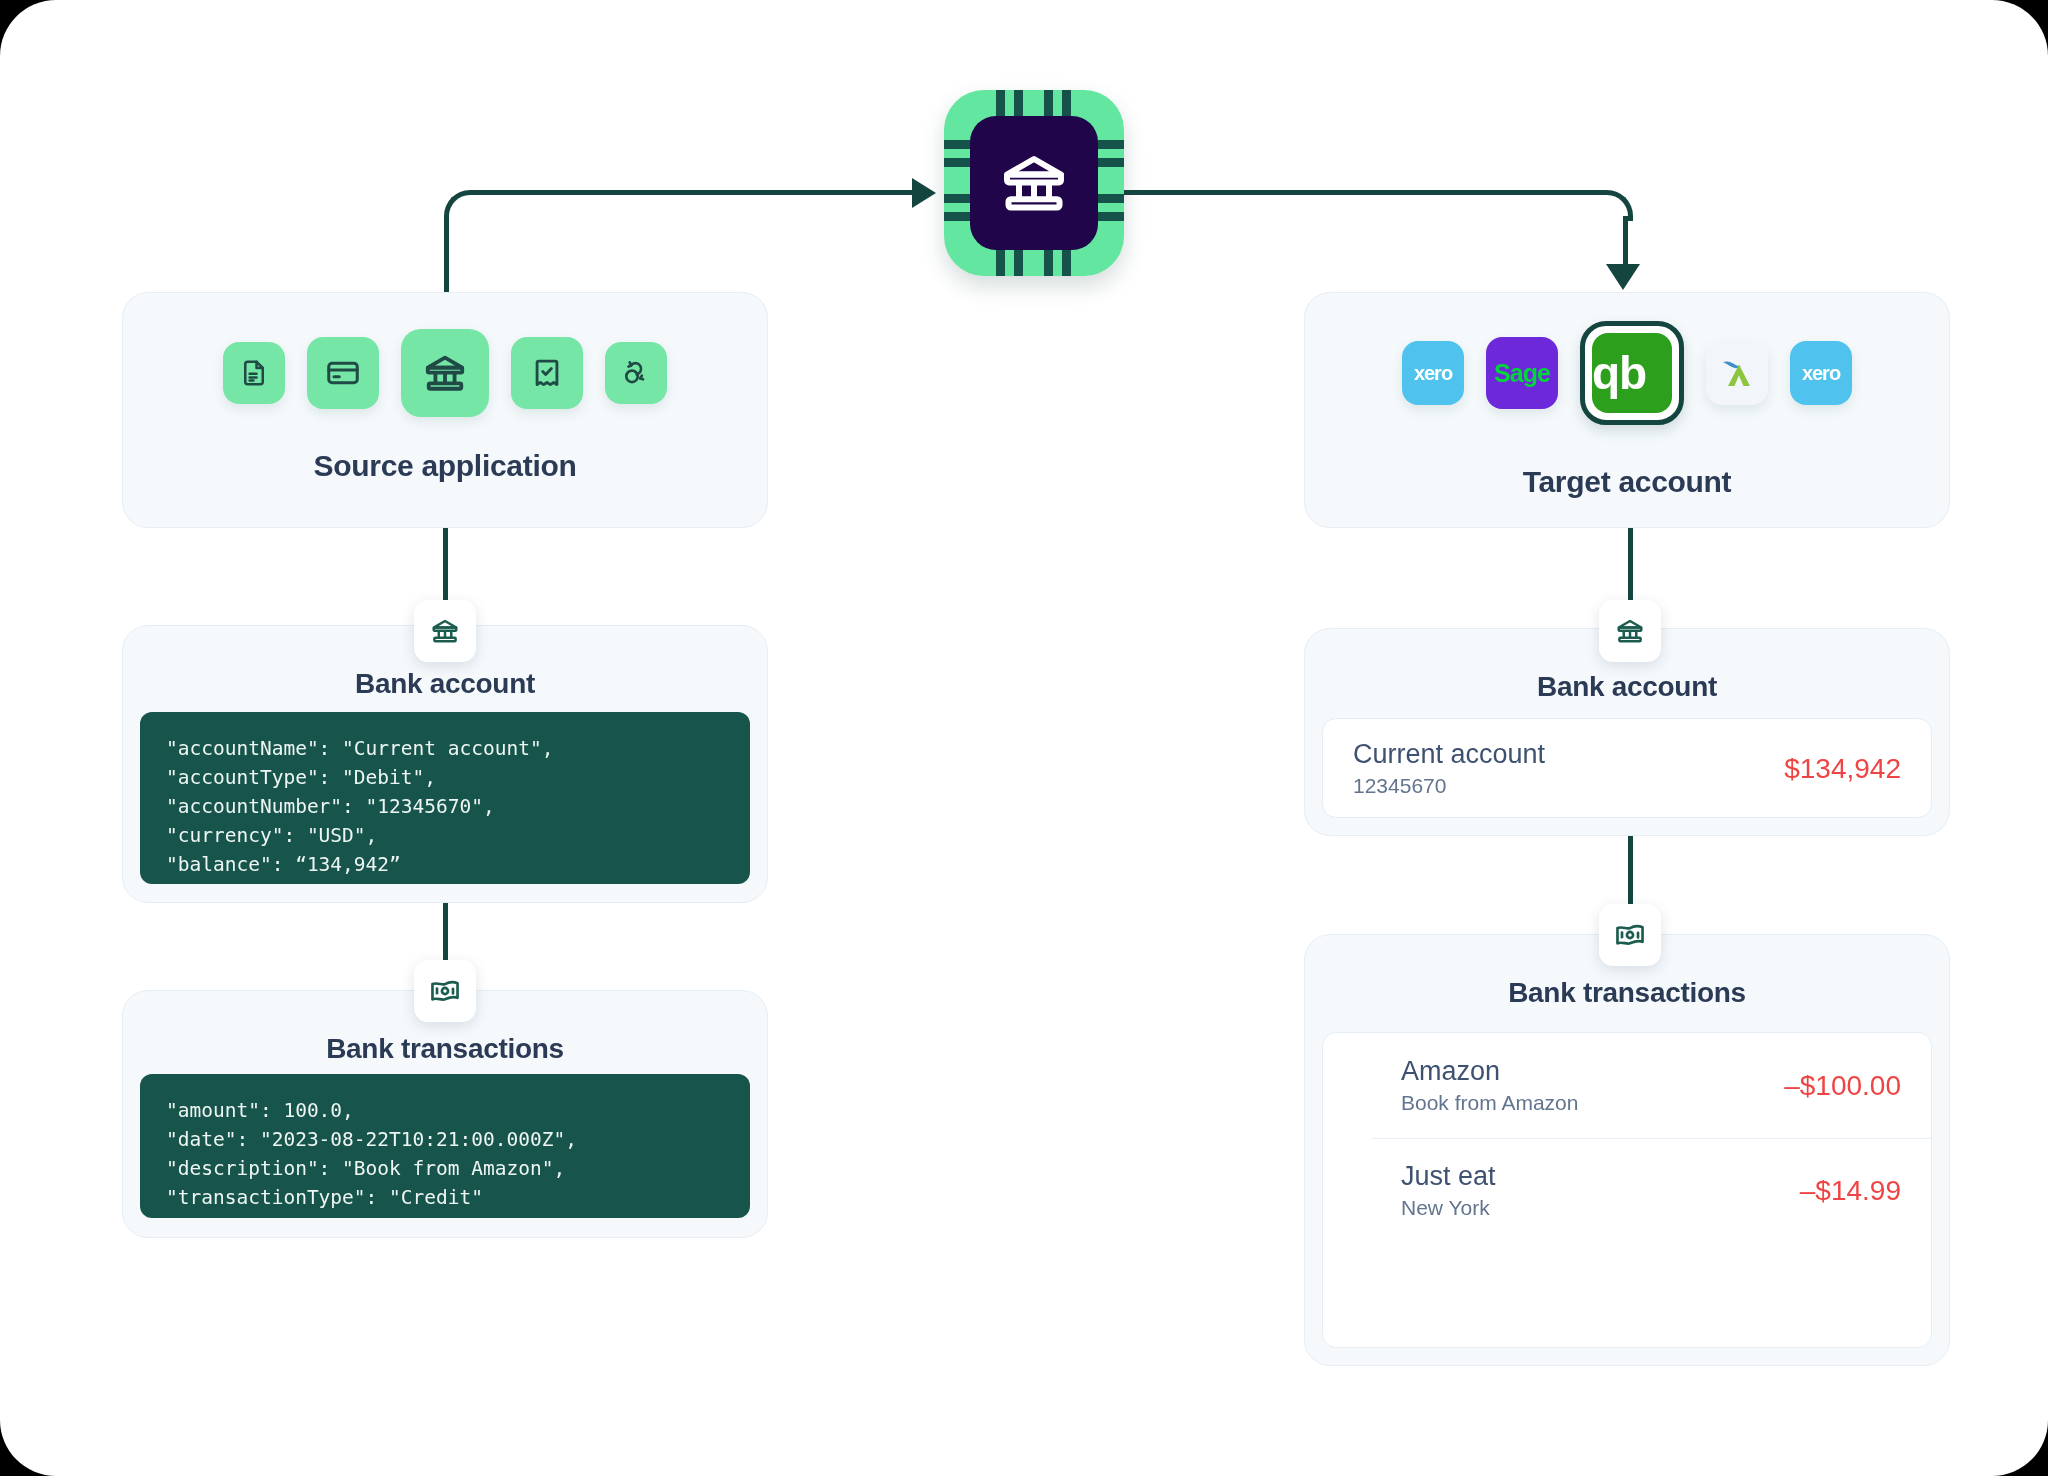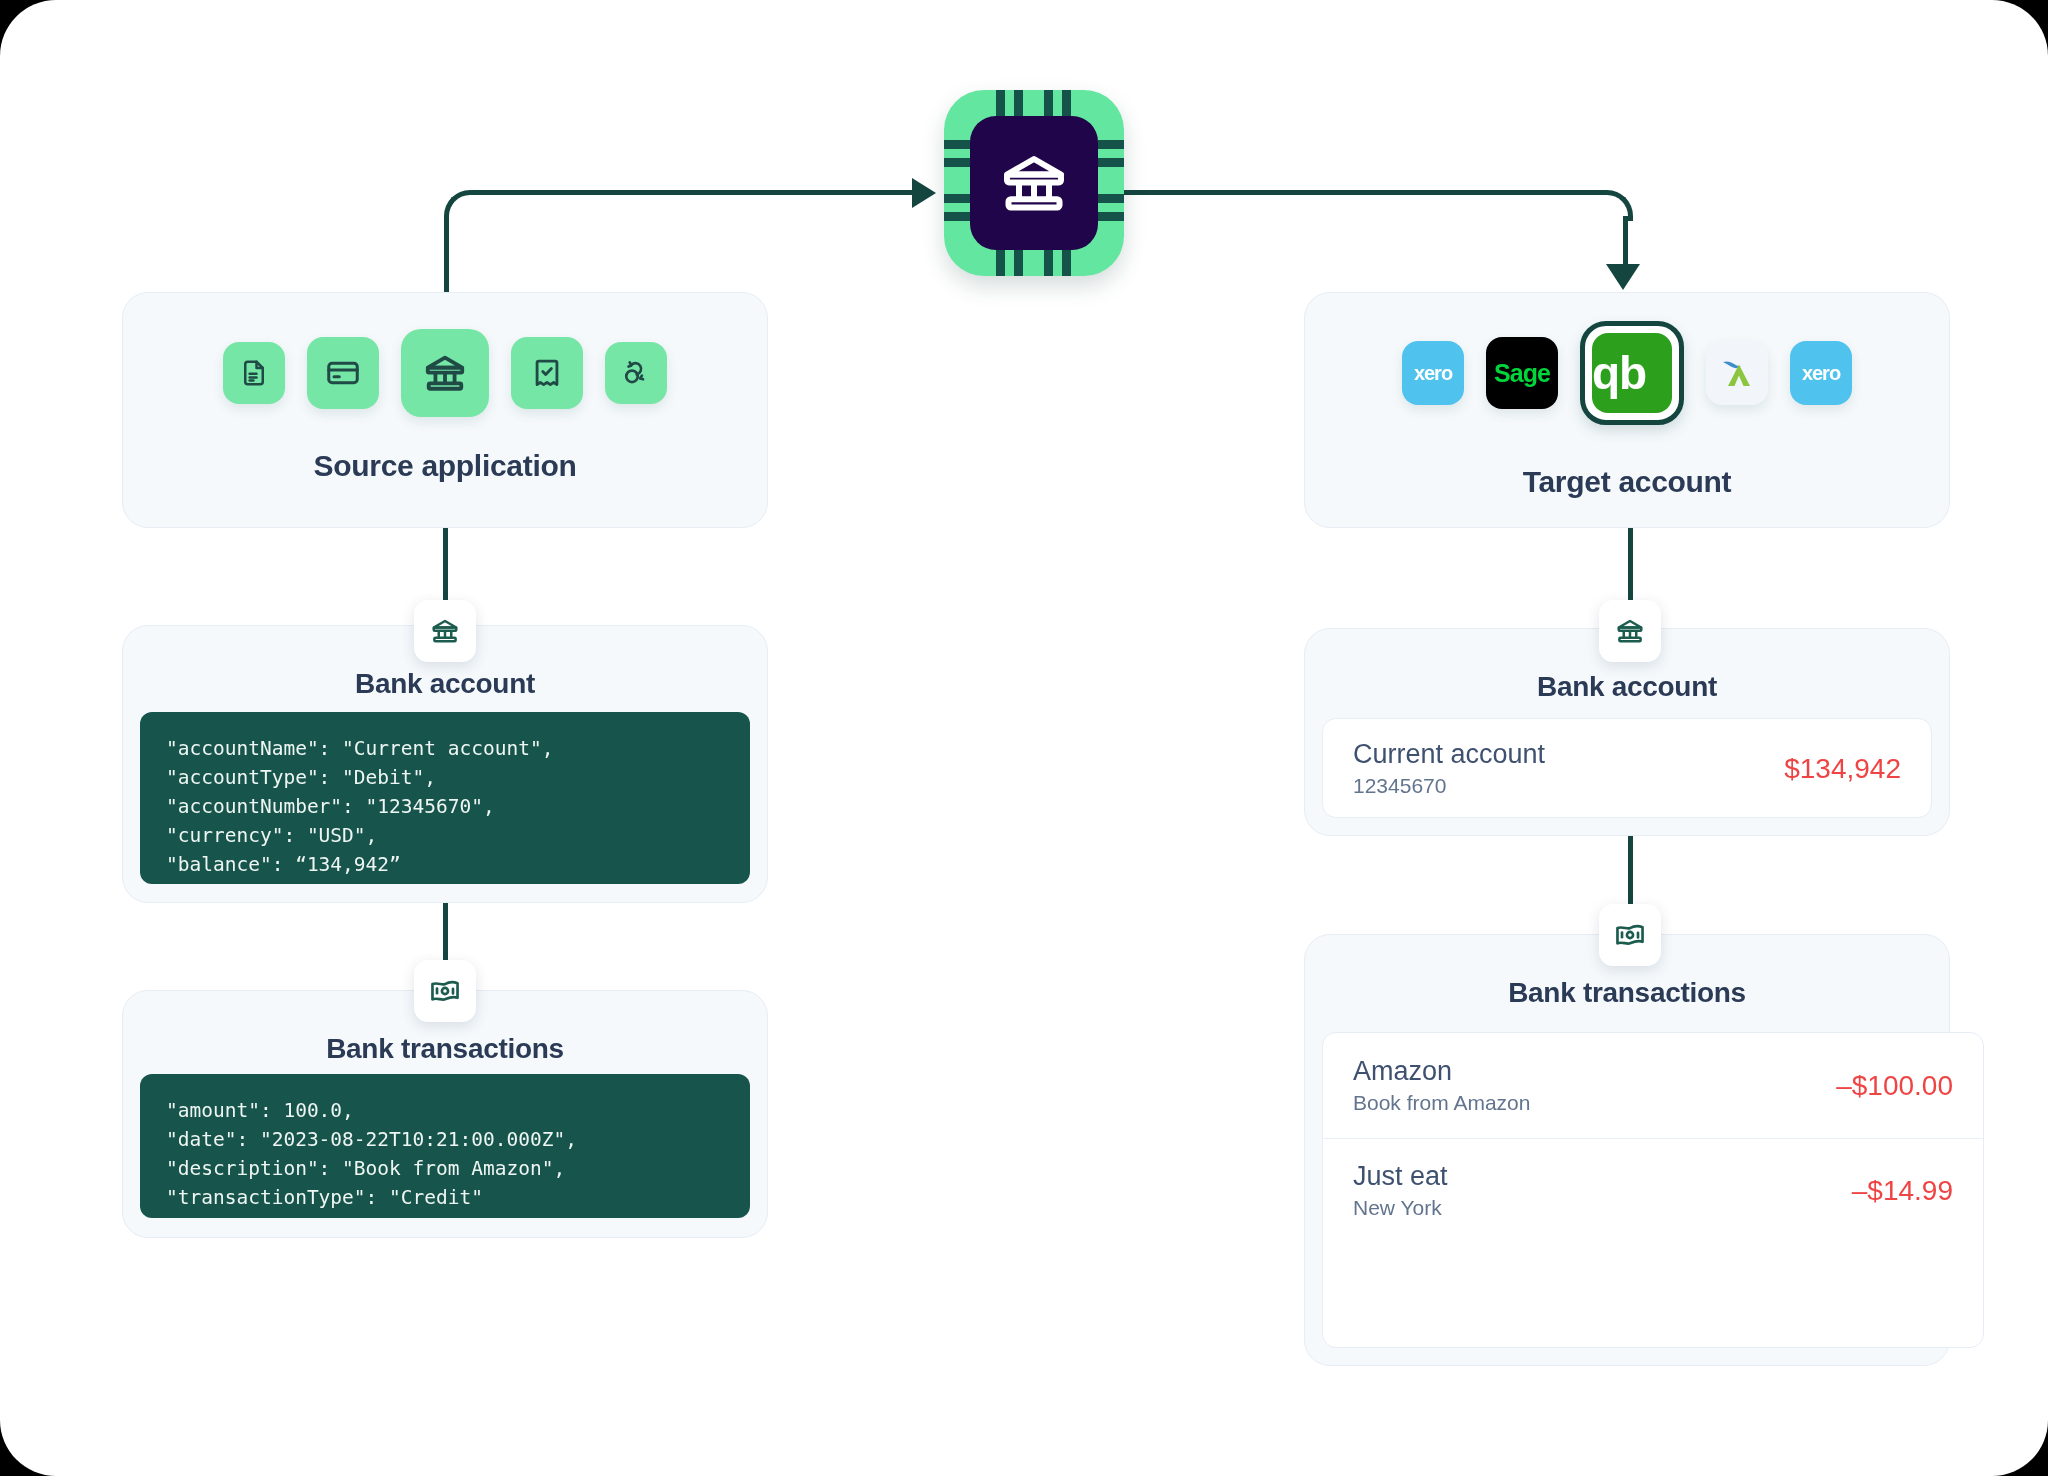--- a/index.html
+++ b/index.html
@@ -68,21 +68,21 @@
     box-shadow:0 5px 12px rgba(20,69,63,.10);overflow:hidden;
   }
   .logo.sm{width:62px;height:64px;}
   .logo.md{width:72px;height:72px;}
   .logo-sel-wrap{
     width:104px;height:104px;border-radius:26px;background:#ffffff;
     border:5px solid #14453f;display:flex;align-items:center;justify-content:center;
     box-shadow:0 6px 14px rgba(20,69,63,.16);box-sizing:border-box;
   }
   .xero{background:#4fc3ee;color:#fff;}
-  .sage{background:#000000;}
+  .sage{background:#6d28d9;}
   .qb{background:#2ca01c;width:80px;height:80px;border-radius:16px;
       display:flex;align-items:center;justify-content:flex-start;}
   .fa{background:#f2f6fa;}
 
   .wordmark{font-weight:bold;letter-spacing:-1px;}
 
   
   .badge{
     position:absolute;width:62px;height:62px;background:#fff;border-radius:14px;
     box-shadow:0 4px 14px rgba(43,58,85,.14);
@@ -300,21 +300,21 @@
       <path d="M2.6 6.8c4-1.5 7.2 1.2 9.4 0s6-2 9.4-.6v10.9c-3.6-1.4-6.9.1-9.4 1.1s-6-1.4-9.4 0z"></path>
       <circle cx="12" cy="12" r="2.3"></circle>
       <line x1="6" y1="10.2" x2="6" y2="13.6"></line>
       <line x1="18" y1="10.4" x2="18" y2="13.8"></line>
     </svg>
   </div>
 
   <div class="panel" style="left:1304px;top:934px;width:646px;height:432px;">
     <div class="panel-title" style="margin-top:42px;font-size:28px;">Bank transactions</div>
   </div>
-  <div class="datacard" style="left:1322px;top:1032px;width:662px;height:316px;">
+  <div class="datacard" style="left:1322px;top:1032px;width:610px;height:316px;padding-left:48px;">
     <div class="drow" style="height:105px;">
       <div>
         <div class="dname">Amazon</div>
         <div class="dsub">Book from Amazon</div>
       </div>
       <div class="damt">–$100.00</div>
     </div>
     <div class="drow" style="height:105px;">
       <div>
         <div class="dname">Just eat</div>

